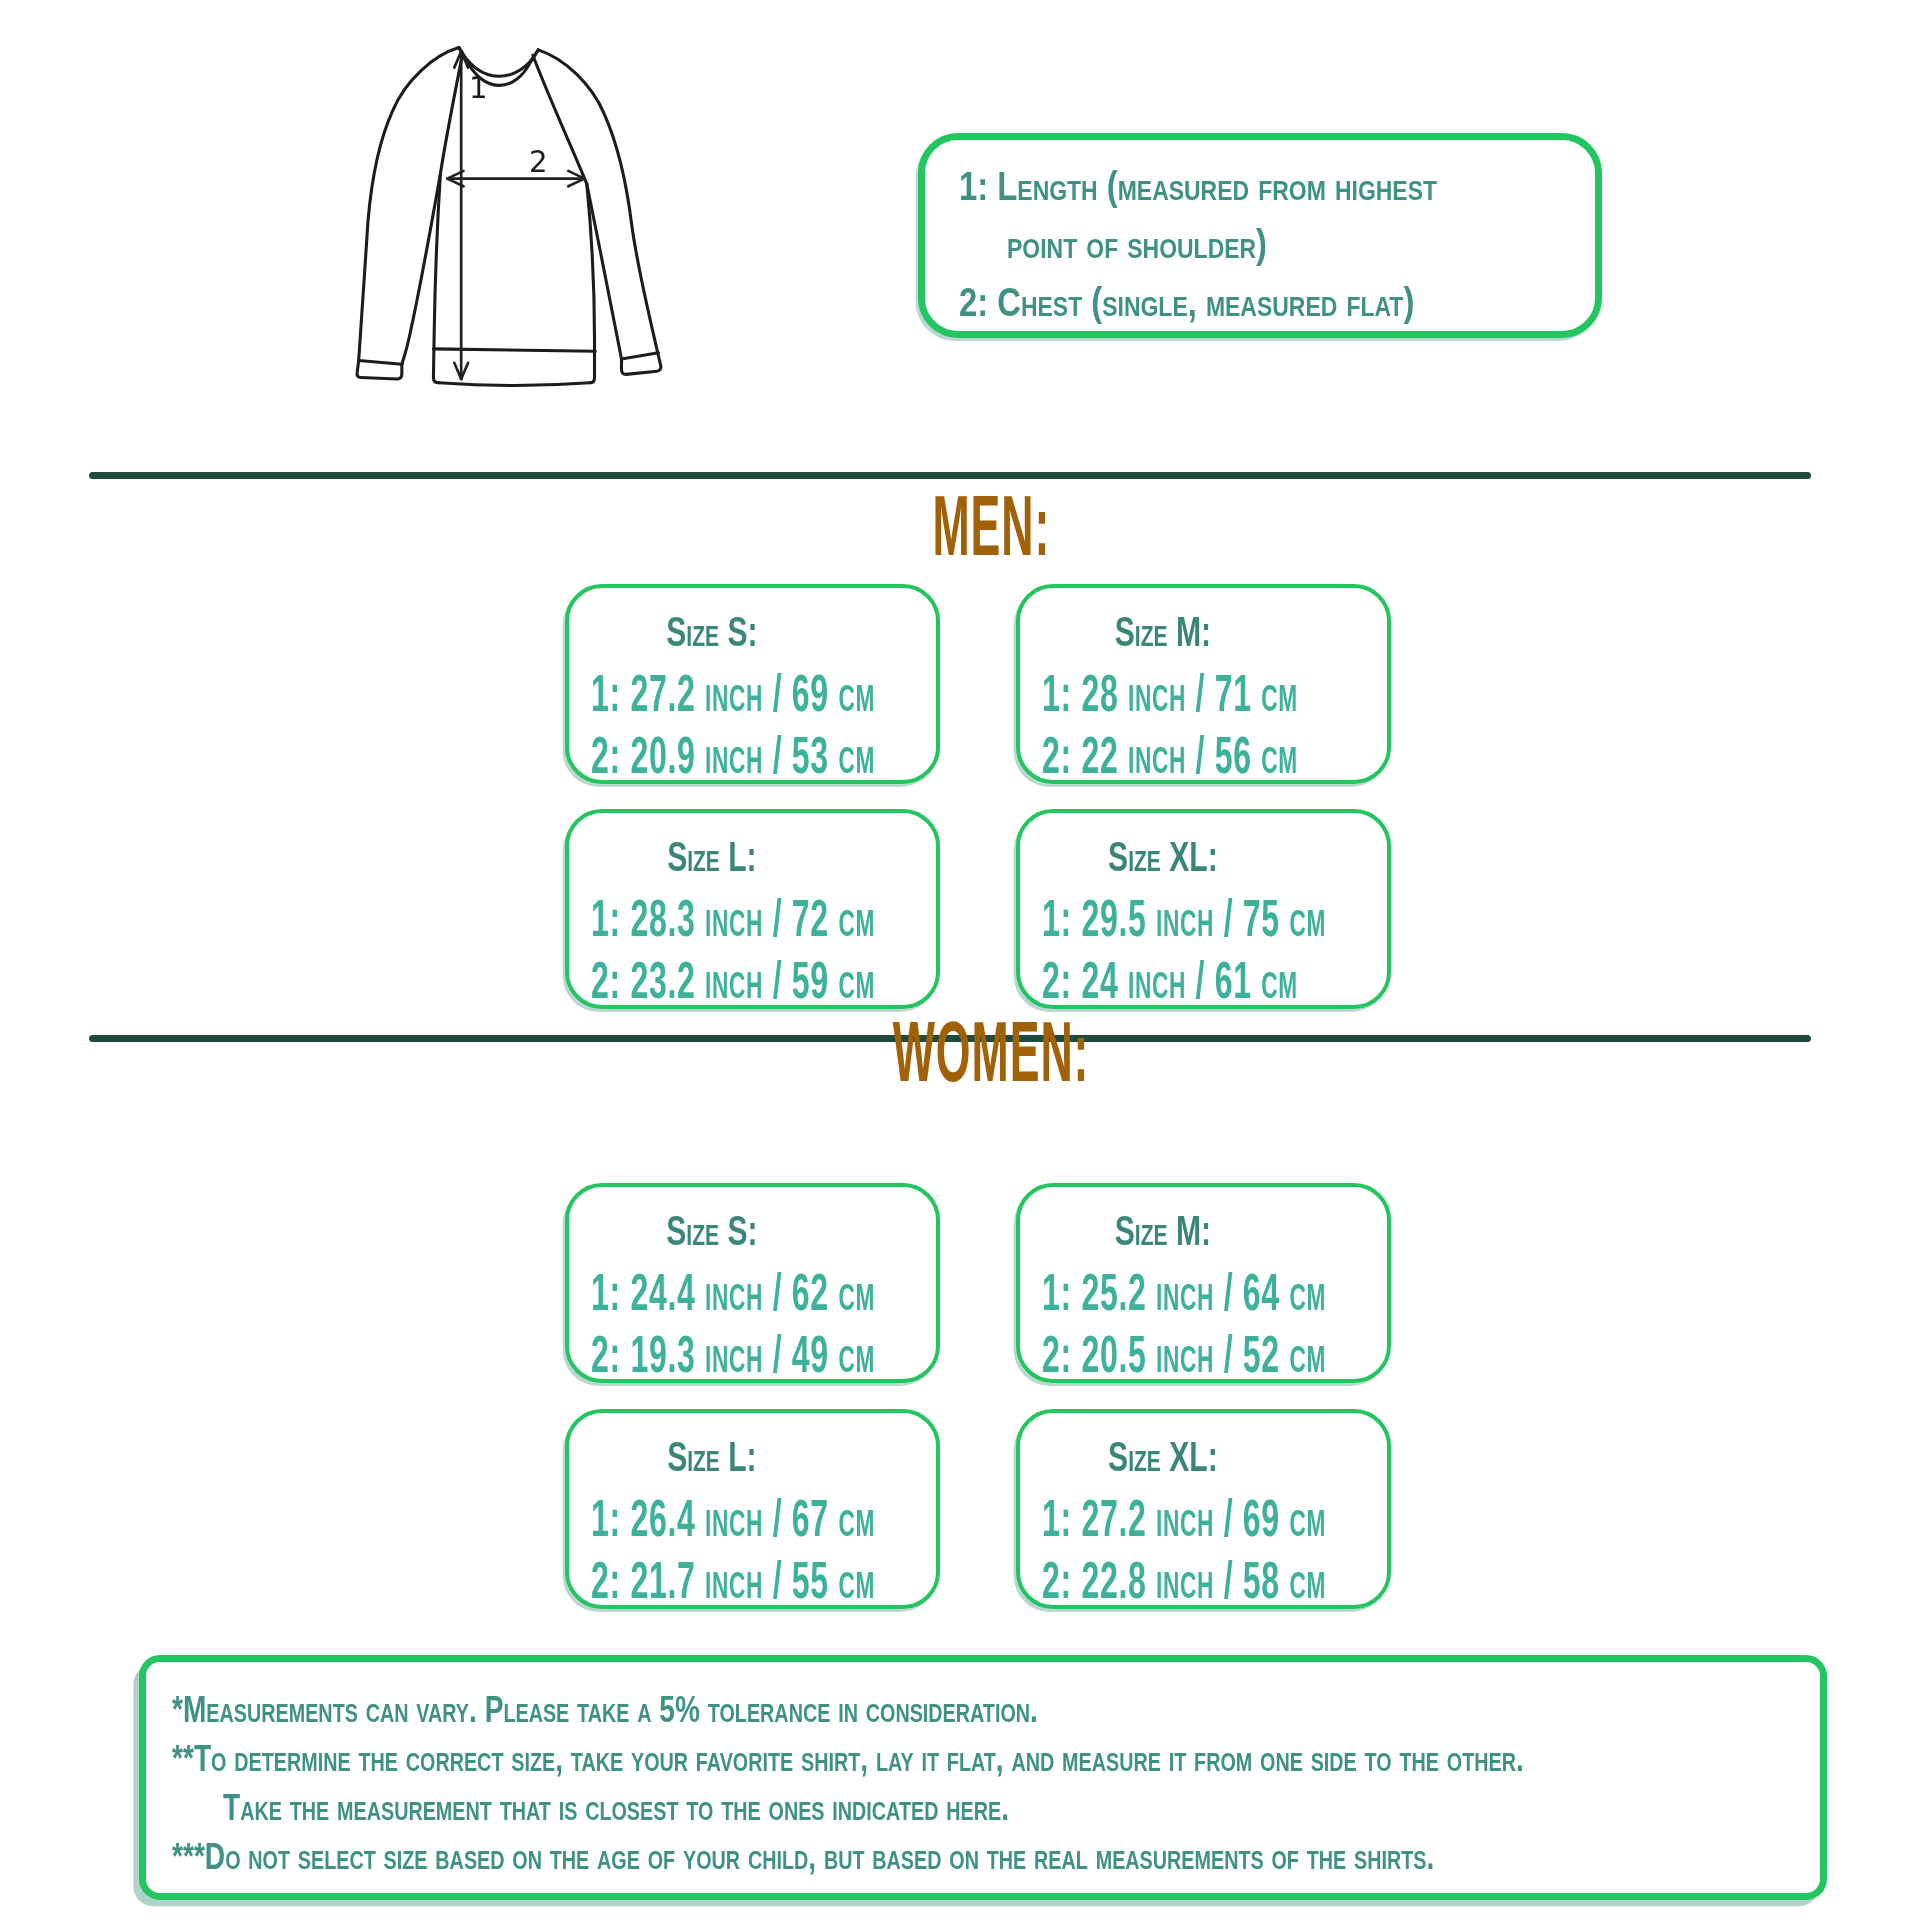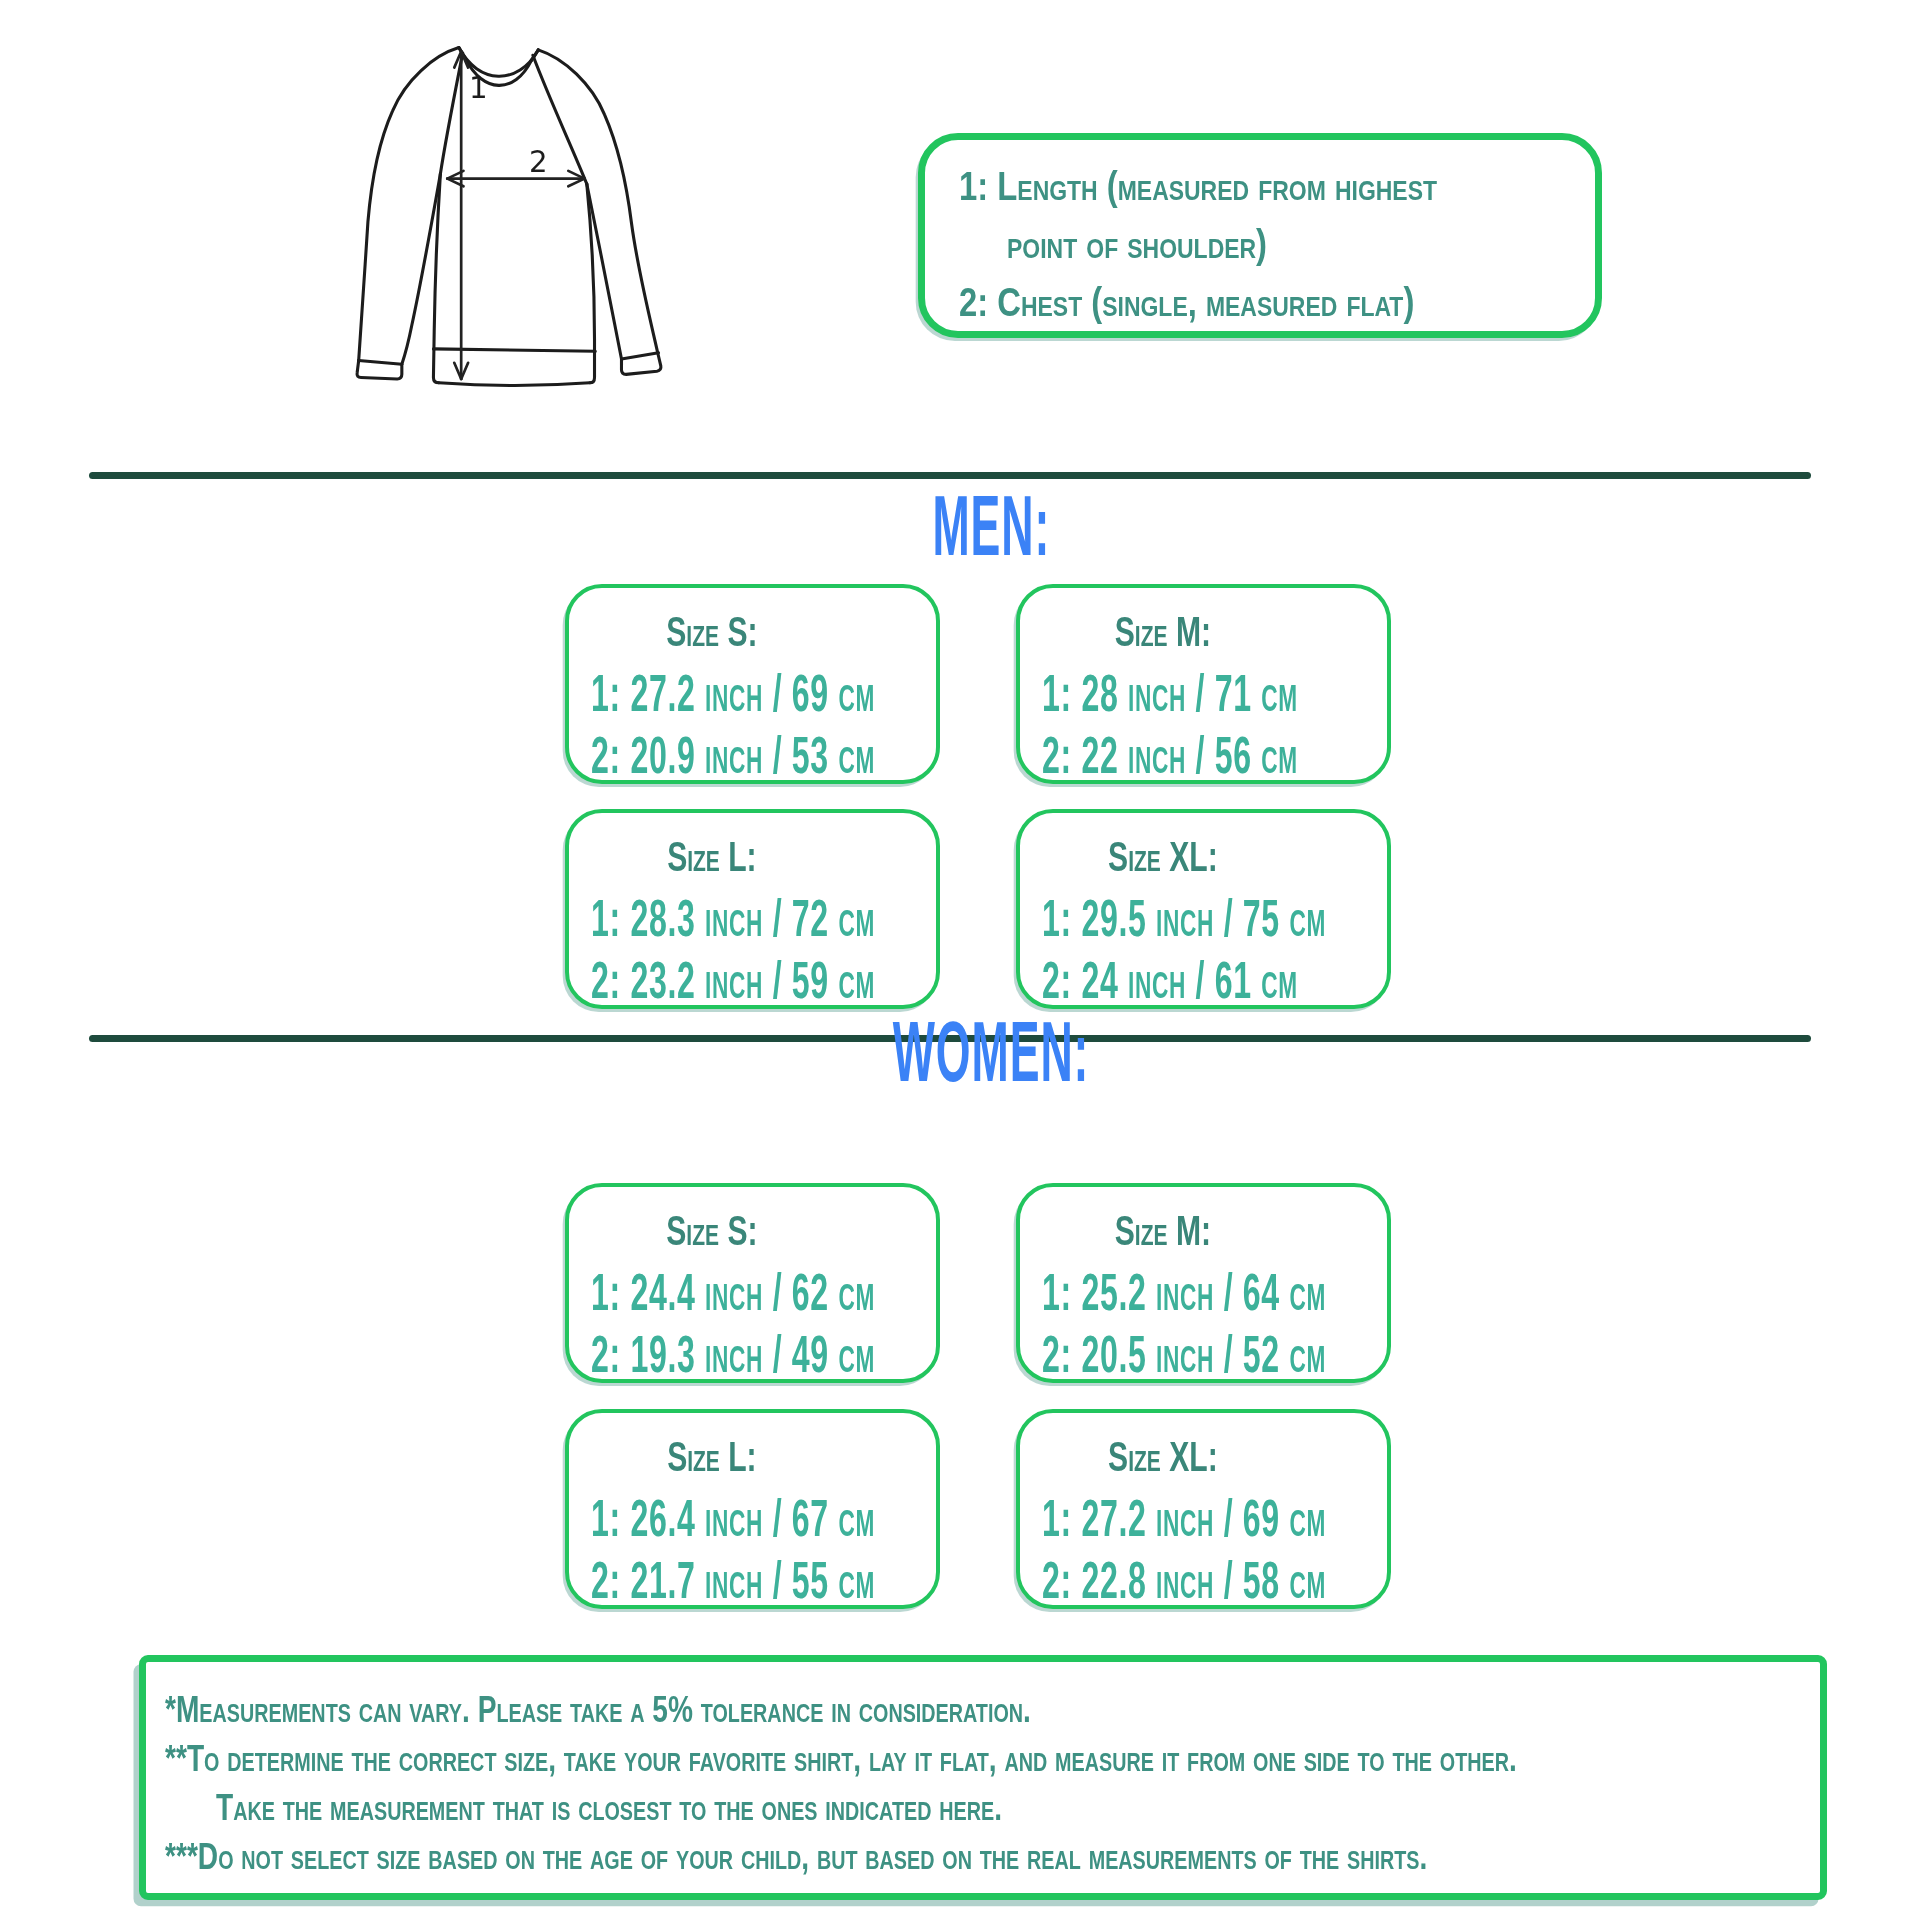--- a/index.html
+++ b/index.html
@@ -25,21 +25,21 @@
   }
   .legend-line.indent{margin-left:48px}
   .divider{
     position:absolute;left:89px;width:1722px;height:7px;
     border-radius:3.9px;background:#1e4b3d;
   }
   .d1{top:472px}
   .d2{top:1035px}
   .heading{
     position:absolute;width:616px;text-align:center;
-    color:#3b82f6;font-size:86px;line-height:77px;font-weight:700;
+    color:#a16207;font-size:86px;line-height:77px;font-weight:700;
     letter-spacing:.02em;white-space:nowrap;
   }
   .heading span{display:inline-block;transform:scaleX(.52)}
   .men-heading{left:683px;top:487px}
   .women-heading{left:683px;top:1013px}
   .size-box{
     width:375px;height:200px;padding:12.3px 0 0 21.6px;text-align:center;
   }
   .col1{left:565px}
   .col2{left:1016px}
@@ -52,22 +52,22 @@
     font-variant:small-caps;white-space:nowrap;
     transform:scaleX(.70);transform-origin:0 50%;
   }
   .size-value{
     font-size:51px;line-height:62px;font-weight:700;color:#3db19a;
     font-variant:small-caps;white-space:nowrap;letter-spacing:.02em;
     transform:scaleX(.63);transform-origin:0 50%;
   }
   .footnote-box{
     left:139px;top:1655px;width:1688px;height:245px;
-    border-width:7.7px;border-radius:9px;
-    padding:23px 0 0 19px;
+    border-width:7.7px;border-radius:21px;
+    padding:23px 0 0 26px;
     box-shadow:-7px 7.7px 0 -1.5px rgba(60,140,125,.4);
   }
   .fn-line{
     font-size:37px;line-height:49px;font-weight:700;color:#3e9183;
     font-variant:small-caps;white-space:nowrap;
     transform:scaleX(.76);transform-origin:0 50%;
   }
   .fn-line.indent{margin-left:51px}
   .shirt-svg{position:absolute;left:324px;top:15.4px;width:447px;height:432px}
 </style>

